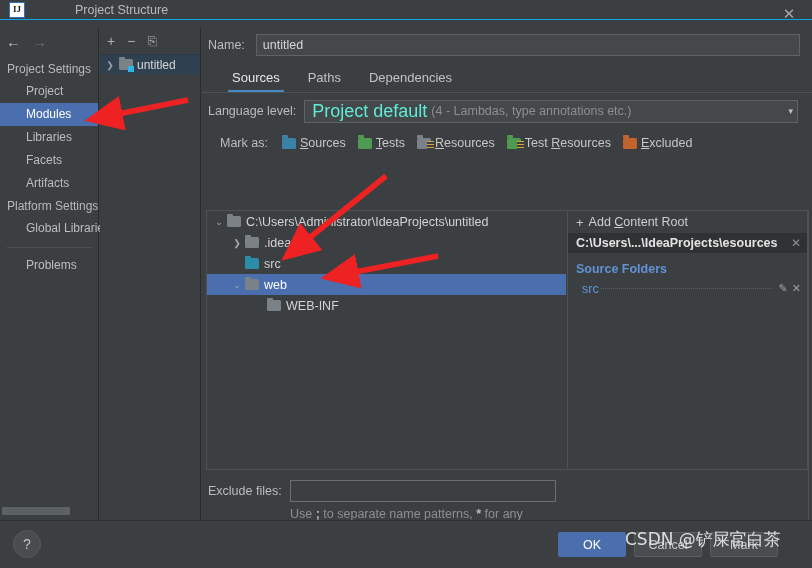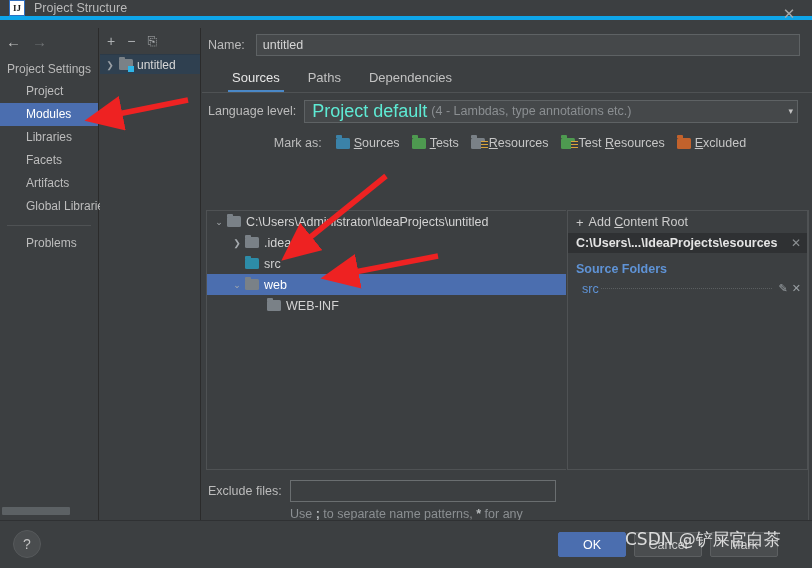--- a/index.html
+++ b/index.html
@@ -11,21 +11,22 @@
     color: #bbbbbb;
     font-size: 12px;
   }
   #app { position: relative; width: 812px; height: 568px; background: #3c3f41; }
 
   
   .titlebar {
     position: absolute; left: 0; top: 0; width: 812px; height: 20px;
     background: #3c3f41;
     display: flex; align-items: center;
-    border-bottom: 4px solid #0ea5e9;
+    border-bottom: 1px solid #0ea5e9;
+    gap: 41px;
   }
   .ij-logo {
     width: 16px; height: 16px; margin-left: 9px; margin-right: 9px;
     border: 1.5px solid #2f6fbf;
     background: #ffffff;
     display: flex; align-items: center; justify-content: center;
     font-size: 9px; font-weight: bold; color: #1d1d1d;
     font-family: "Liberation Serif", serif;
     line-height: 1;
   }
@@ -136,21 +137,21 @@
   .lang-row { display: flex; align-items: center; height: 36px; padding: 0 14px 0 6px; }
   .lang-label { color: #bcbcbc; font-size: 12.5px; margin-right: 8px; }
   .combo {
     flex: 1; height: 23px; background: #45484a; border: 1px solid #5e6264;
     display: flex; align-items: center; padding: 0 4px 0 7px; cursor: pointer;
   }
   .combo .val { color: #5eead4; font-size: 18px; }
   .combo .hint { color: #8b8f92; font-size: 12.5px; margin-left: 4px; }
   .combo .caret { margin-left: auto; color: #c3c3c3; font-size: 9px; }
 
-  .mark-row { display: flex; align-items: center; height: 28px; padding-left: 18px; gap: 0; justify-content: center; }
+  .mark-row { display: flex; align-items: center; height: 28px; padding-left: 18px; gap: 0; }
   .mark-label { color: #bcbcbc; font-size: 12.5px; margin-right: 14px; }
   .mark-item { display: flex; align-items: center; gap: 4px; margin-right: 12px; cursor: pointer; }
   .mark-item .mtxt { color: #c6c6c6; font-size: 12.5px; }
   .mark-item .mtxt u { text-decoration: underline; }
 
   .tree-area {
     position: absolute; left: 4px; top: 182px; width: 360px; height: 260px;
     background: #3c3f41; border: 1px solid #4f5254; border-right: none;
   }
   .tree-row { height: 21px; display: flex; align-items: center; cursor: pointer; }
@@ -252,20 +253,21 @@
       <span class="nav-arrow nav-back">←</span>
       <span class="nav-arrow nav-fwd">→</span>
     </div>
     <div class="side-list">
       <div class="side-group">Project Settings</div>
       <div class="side-item">Project</div>
       <div class="side-item selected">Modules</div>
       <div class="side-item">Libraries</div>
       <div class="side-item">Facets</div>
       <div class="side-item">Artifacts</div>
+      <div class="side-group">Platform Settings</div>
       <div class="side-item">Global Libraries</div>
       <div class="side-sep"></div>
       <div class="side-item">Problems</div>
     </div>
     <div class="side-scroll-track">
       <div class="side-scroll-thumb"></div>
     </div>
   </div>
 
   <div class="modcol">

